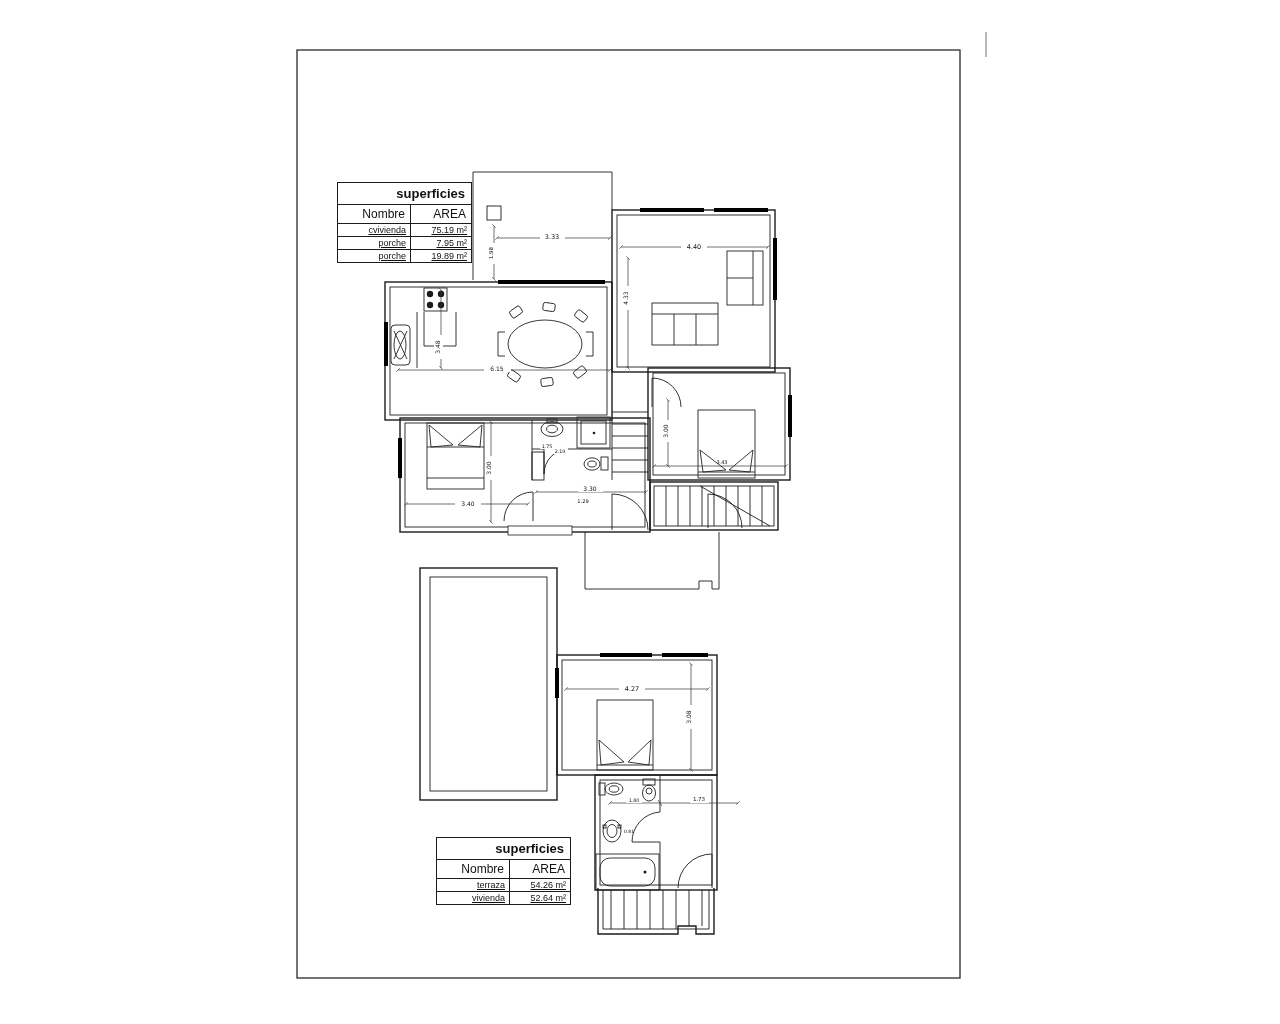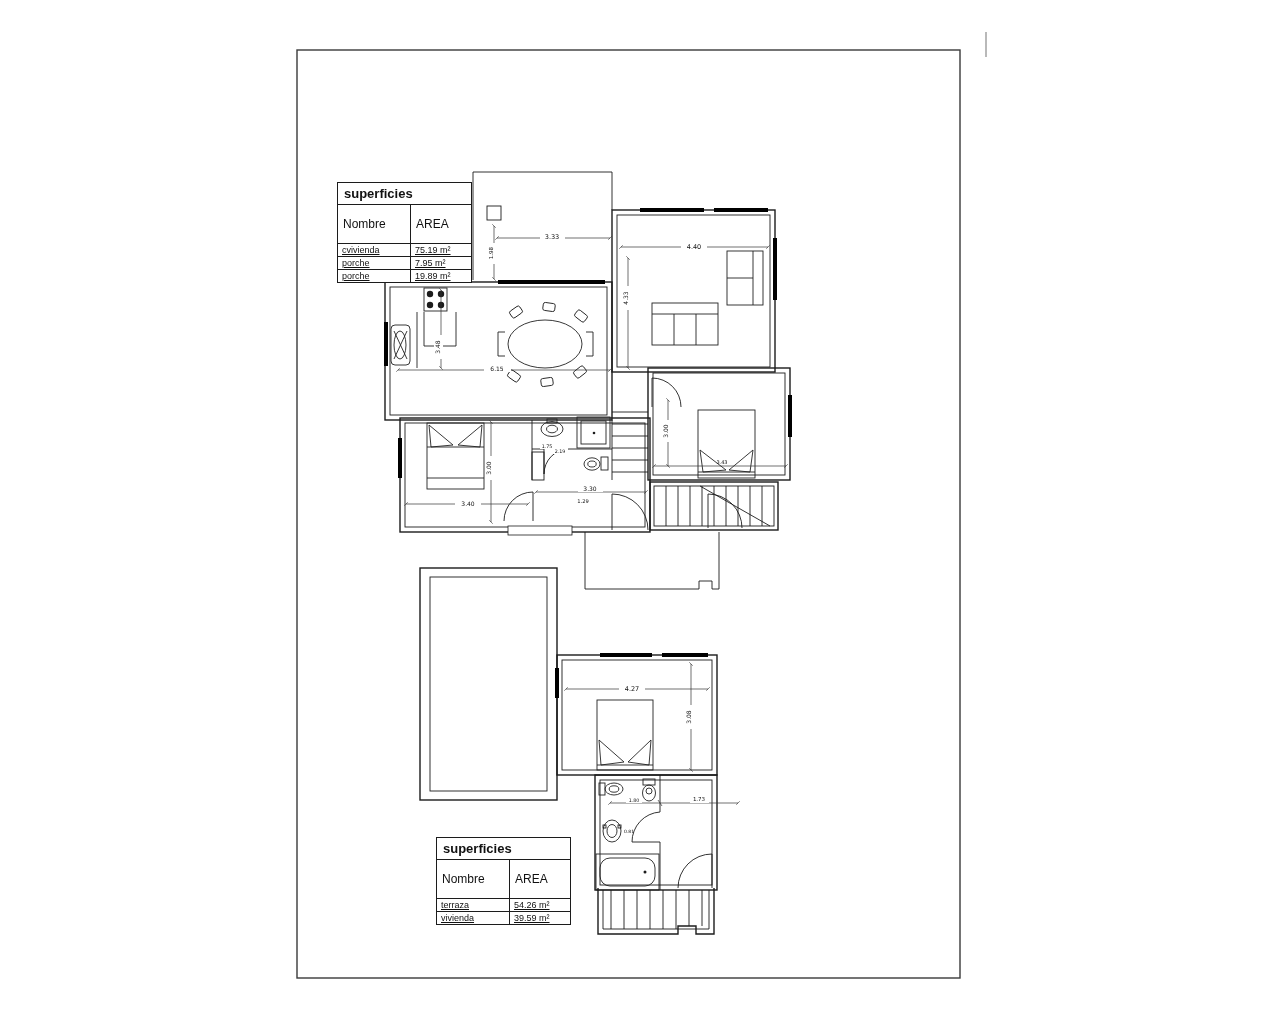--- a/index.html
+++ b/index.html
@@ -1,22 +1,22 @@
 <!DOCTYPE html>
 <html><head>
 <meta charset="utf-8">
 <style>
   html,body{margin:0;padding:0;background:#fff;}
   #canvas{position:relative;width:1280px;height:1024px;background:#ffffff;overflow:hidden;}
   #drawing{position:absolute;left:0;top:0;}
   .sup-table{position:absolute;border-collapse:collapse;background:#fff;
              font-family:"Liberation Sans",sans-serif;color:#111;}
-  .sup-table td{border:1.4px solid #1c1c1c;text-align:left;}
+  .sup-table td{border:1.4px solid #1c1c1c;text-align:right;}
   .sup-table .ttl{font-weight:bold;font-size:13px;padding:3px 6px;}
-  .sup-table .hdr{font-size:12px;padding:12px 5px;}
+  .sup-table .hdr{font-size:12px;padding:2px 5px;}
   .sup-table .dat{font-size:9px;padding:1px 4px;text-decoration:underline;}
   .sup-table .c1{width:62px;}
   .sup-table .c2{width:50px;}
   
   .w-outer{fill:none;stroke:#1c1c1c;stroke-width:1.4;}
   .w-inner{fill:none;stroke:#1c1c1c;stroke-width:0.9;}
   .thin{fill:none;stroke:#1c1c1c;stroke-width:0.9;}
   .furn{fill:none;stroke:#222;stroke-width:0.9;}
   .win{stroke:#000;stroke-width:4;}
   .dim{fill:none;stroke:#333;stroke-width:0.7;marker-start:url(#tick);marker-end:url(#tick);}
@@ -371,18 +371,18 @@
       <tr>
         <td class="hdr c1">Nombre</td>
         <td class="hdr c2">AREA</td>
       </tr>
       <tr>
         <td class="dat">terraza</td>
         <td class="dat">54.26 m²</td>
       </tr>
       <tr>
         <td class="dat">vivienda</td>
-        <td class="dat">39.59 m²</td>
+        <td class="dat">52.64 m²</td>
       </tr>
     </tbody>
   </table>
 
 </div>
 
 </body></html>

